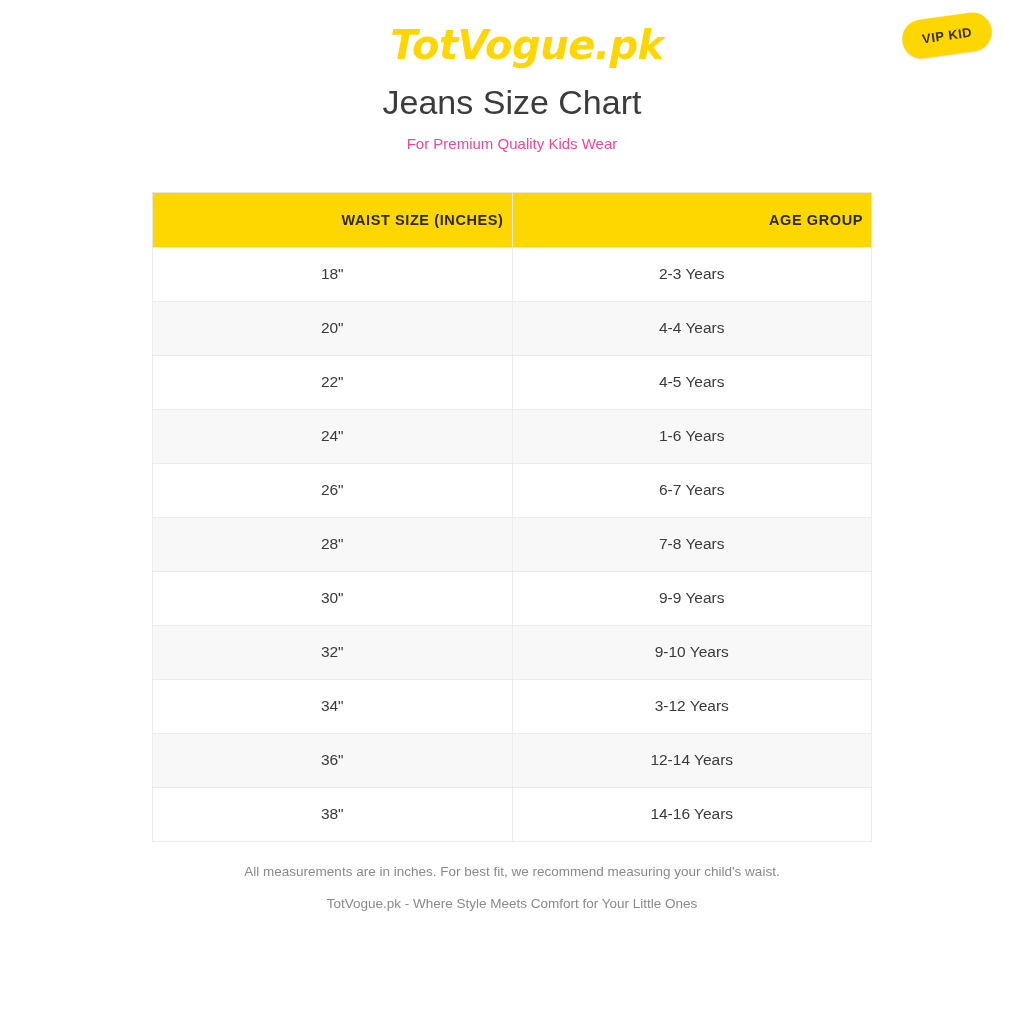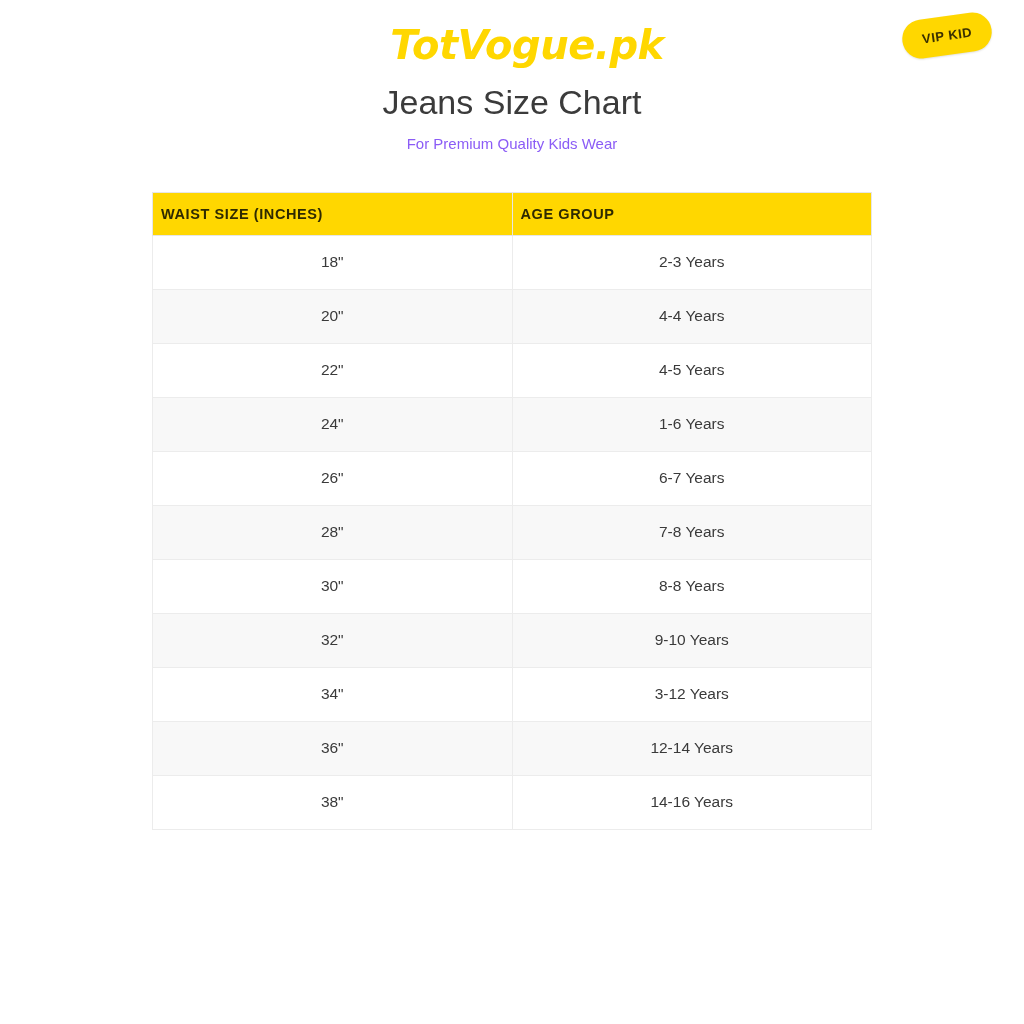--- a/index.html
+++ b/index.html
@@ -57,42 +57,42 @@
   }
   .chart-title {
     font-size: 34px;
     font-weight: normal;
     color: #3b3b3b;
     margin: 14px 0 0 0;
     line-height: 1.2;
   }
   .chart-subtitle {
     font-size: 15px;
-    color: #8b5cf6;
+    color: #ec4899;
     margin: 12px 0 0 0;
   }
 
   
   .table-wrap {
     margin: 40px auto 0 auto;
     width: 720px;
   }
   table.size-table {
     width: 100%;
     border-collapse: collapse;
     table-layout: fixed;
   }
   table.size-table th {
     background: #FFD700;
     color: #2e2a00;
     font-size: 14.5px;
     font-weight: bold;
     letter-spacing: 0.6px;
-    text-align: left;
-    padding: 13px 8px;
+    text-align: right;
+    padding: 19px 8px;
     border: 1px solid #e6e6e6;
   }
   table.size-table th.col-sep {
     border-left: 1px solid #f0cf00;
   }
   table.size-table td {
     text-align: center;
     font-size: 15.5px;
     color: #3a3a3a;
     padding: 17.5px 8px;
@@ -161,21 +161,21 @@
           <tr>
             <td>26"</td>
             <td>6-7 Years</td>
           </tr>
           <tr class="alt">
             <td>28"</td>
             <td>7-8 Years</td>
           </tr>
           <tr>
             <td>30"</td>
-            <td>8-8 Years</td>
+            <td>9-9 Years</td>
           </tr>
           <tr class="alt">
             <td>32"</td>
             <td>9-10 Years</td>
           </tr>
           <tr>
             <td>34"</td>
             <td>3-12 Years</td>
           </tr>
           <tr class="alt">
@@ -183,14 +183,18 @@
             <td>12-14 Years</td>
           </tr>
           <tr>
             <td>38"</td>
             <td>14-16 Years</td>
           </tr>
         </tbody>
     </table>
   </div>
 
+  <div class="footer">
+    <p>All measurements are in inches. For best fit, we recommend measuring your child's waist.</p>
+    <p>TotVogue.pk - Where Style Meets Comfort for Your Little Ones</p>
+  </div>
 
 </div>
 
 </body></html>

